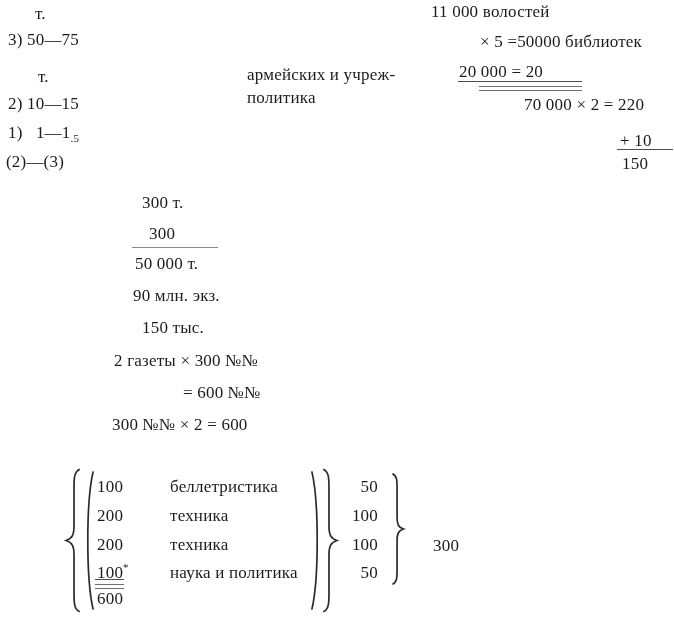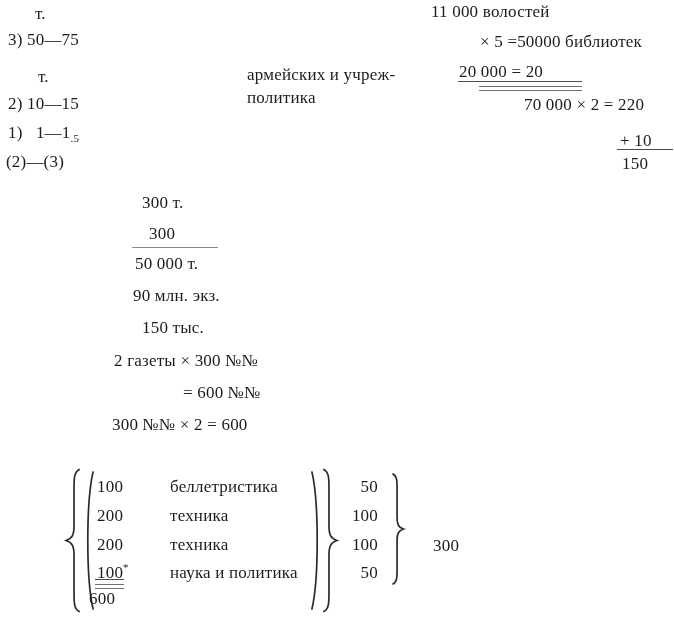--- a/index.html
+++ b/index.html
@@ -79,14 +79,14 @@
 <div class="t" style="left:97px;top:536px">200</div>
 <div class="t" style="left:170px;top:536px">техника</div>
 <div class="t num-r" style="left:338px;top:536px">100</div>
 
 <div class="t" style="left:97px;top:564px"><span>100</span><sup>*</sup></div>
 <div class="t" style="left:170px;top:564px">наука и политика</div>
 <div class="t num-r" style="left:338px;top:564px">50</div>
 
 <div class="rule" style="left:95px;top:579px;width:29px"></div>
 <div class="drule" style="left:95px;top:584px;width:29px"></div>
-<div class="t" style="left:89px;top:590px">600</div>
+<div class="t" style="left:97px;top:590px">600</div>
 <div class="t" style="left:433px;top:537px">300</div>
 
 </body></html>

